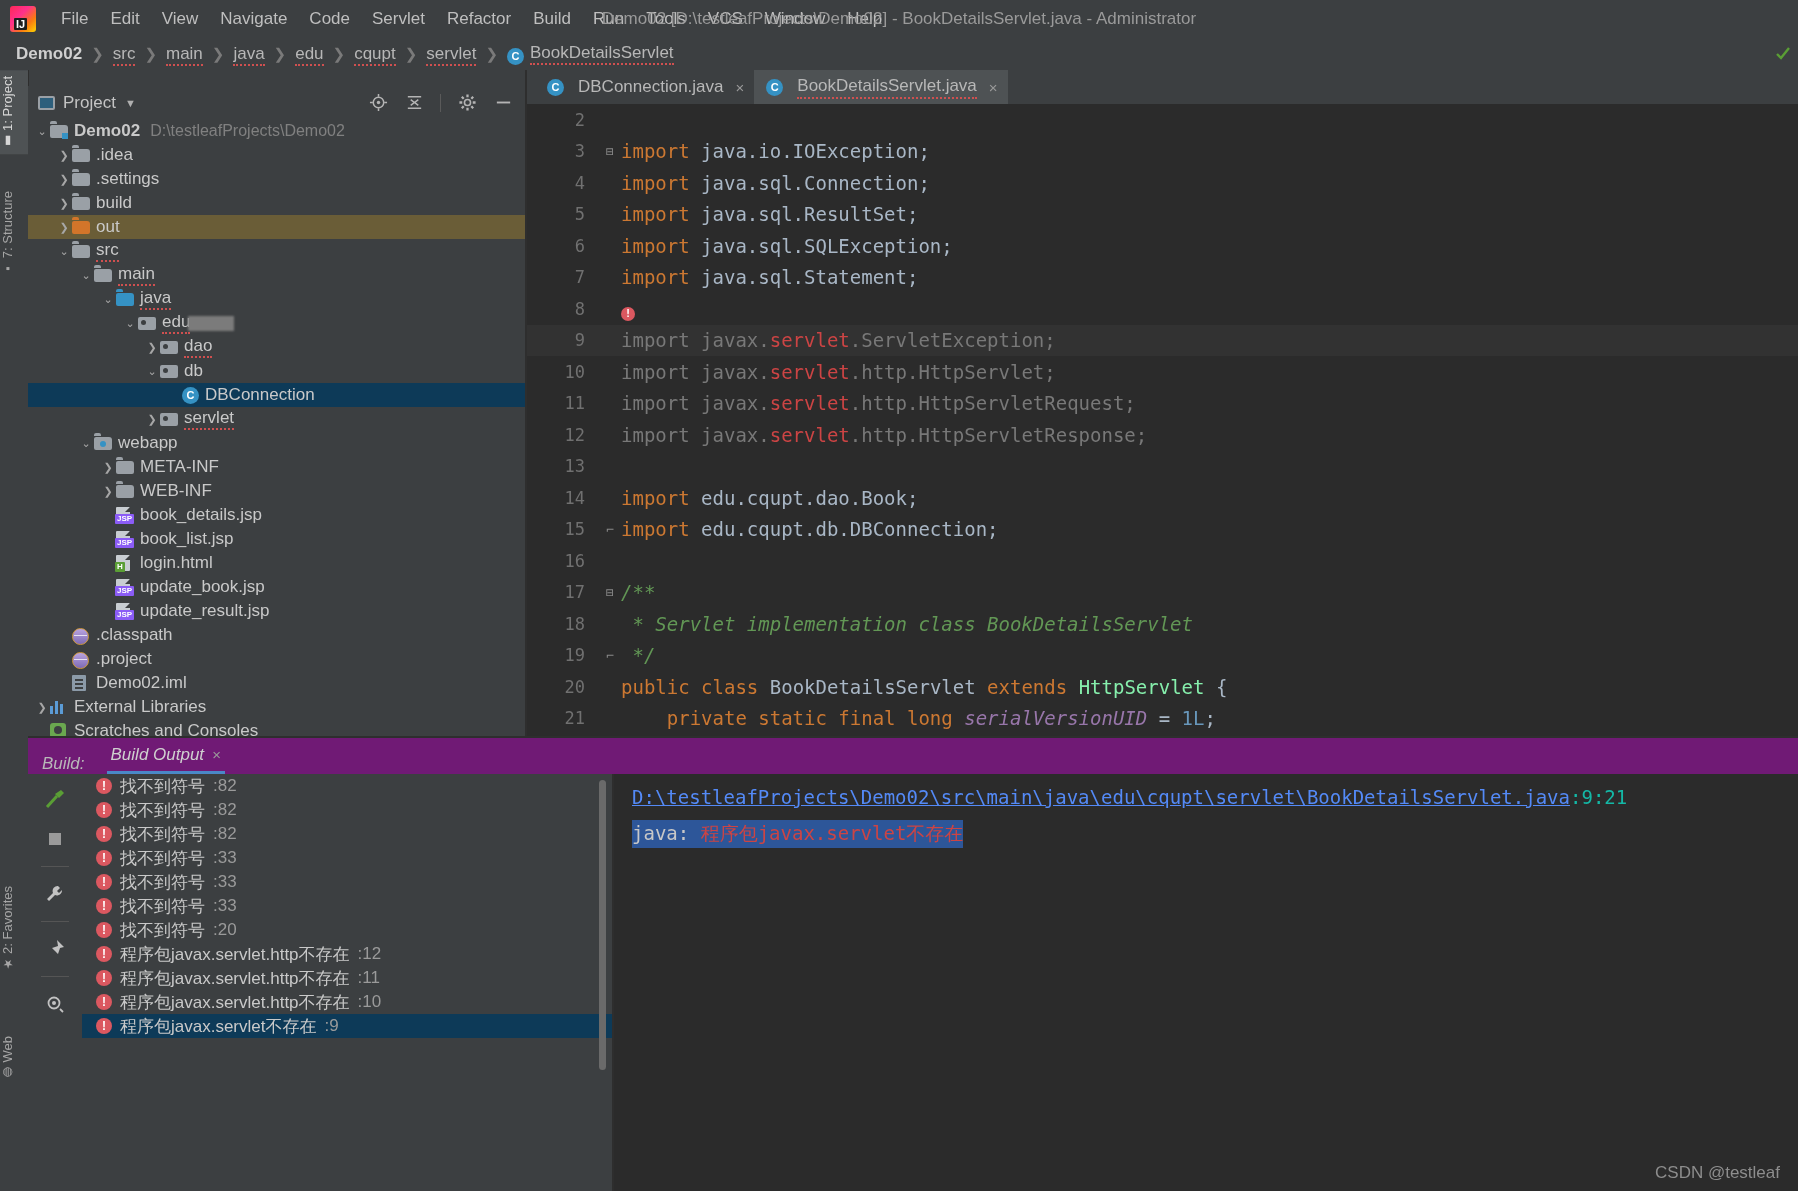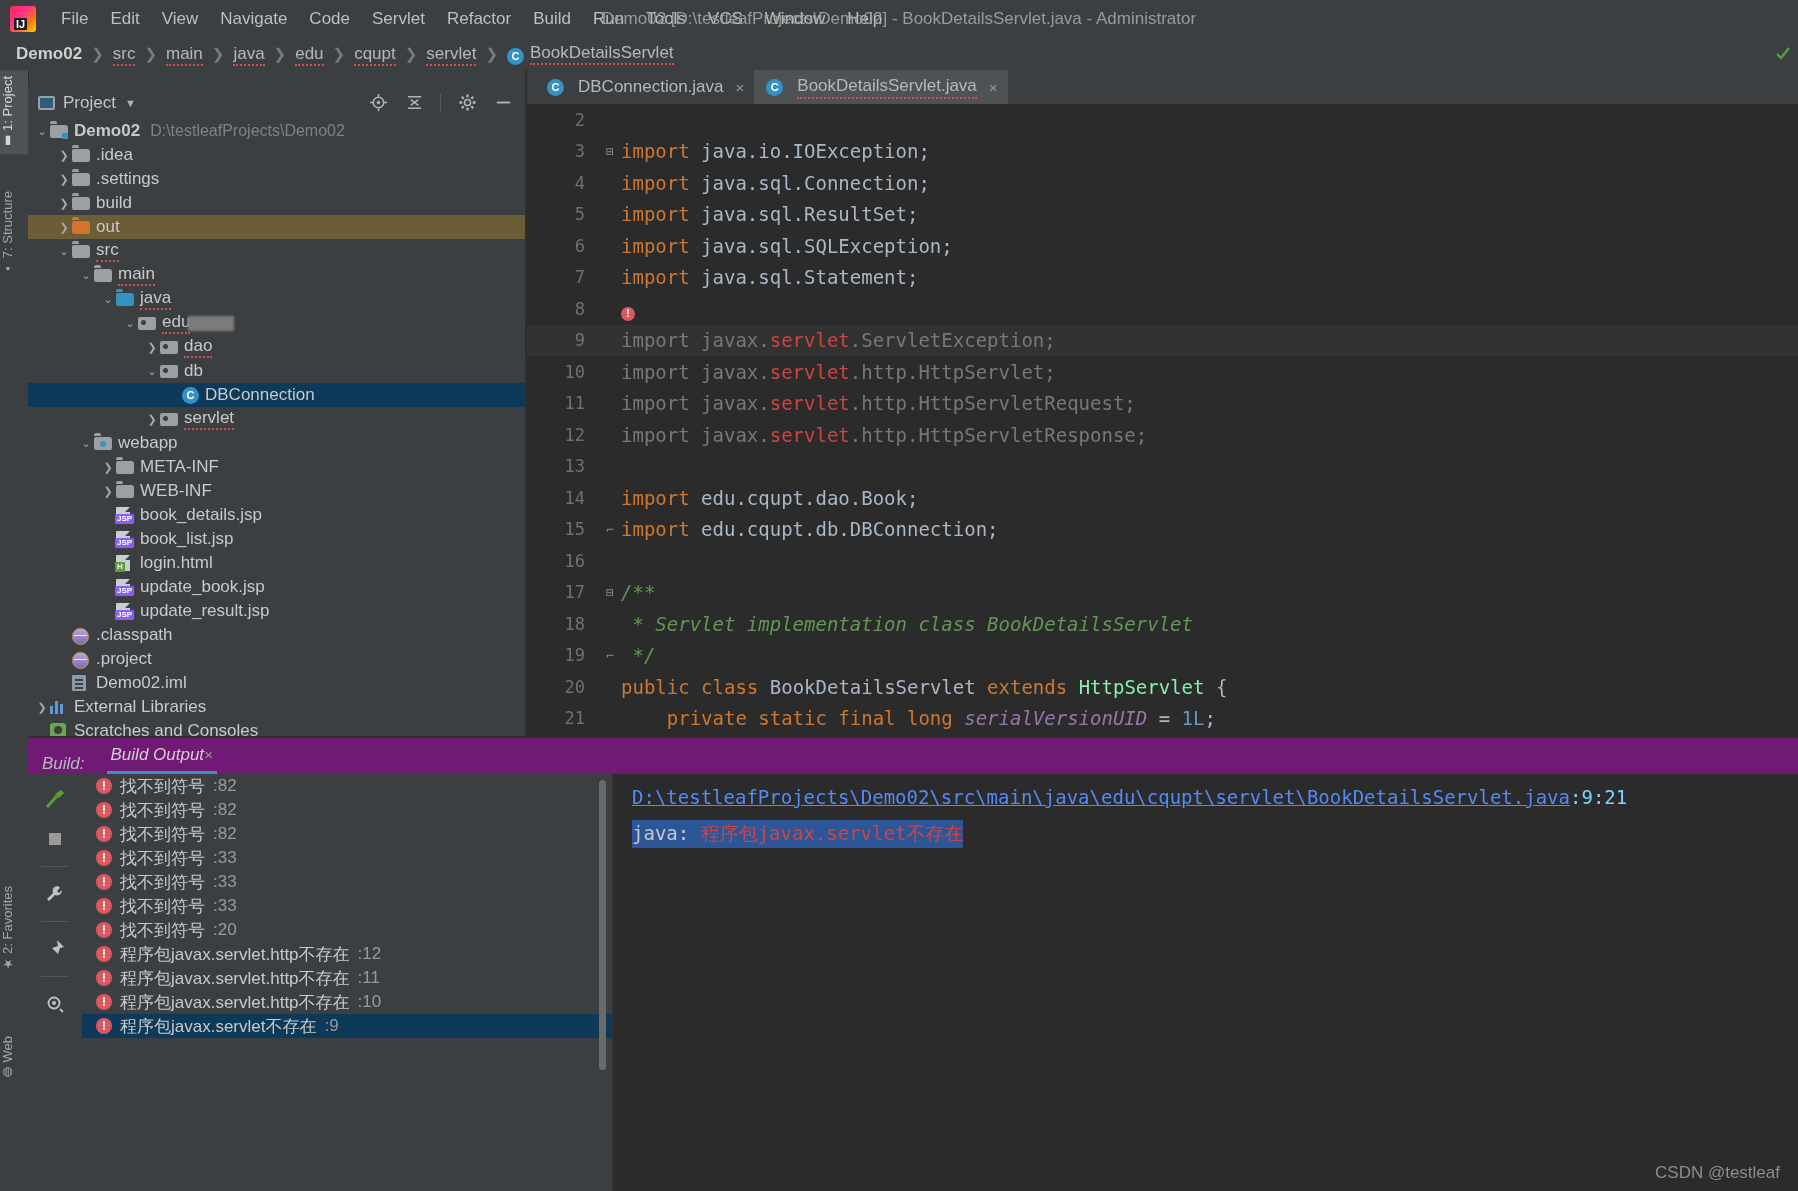--- a/index.html
+++ b/index.html
@@ -116,41 +116,41 @@
   .num{color:#6897bb;}
   .cls{color:#a9b7c6;}
   .err-cls{color:#86efac;}
   .bulb{display:inline-block;width:14px;height:14px;border-radius:50%;background:#db5860;color:#fff;
         font-size:11px;font-weight:bold;text-align:center;line-height:14px;vertical-align:-2px;}
 
   
   .hsplit{position:absolute;left:28px;top:736px;width:1770px;height:2px;background:#2e2e2e;}
   .buildbar{position:absolute;left:28px;top:738px;width:1770px;height:36px;background:#701a75;display:flex;align-items:flex-end;font-style:italic;}
   .buildbar .lbl{margin-left:14px;color:#b8b8b8;font-size:17px;}
-  .bo-tab{margin-left:22px;height:36px;display:flex;align-items:center;gap:0;color:#cfcfcf;font-size:17px;
+  .bo-tab{margin-left:22px;height:36px;display:flex;align-items:center;gap:8px;color:#cfcfcf;font-size:17px;
           border-bottom:3px solid #4a88c7;padding:0 4px;box-sizing:border-box;}
   .bo-tab .x{color:#9a9a9a;font-size:15px;}
 
   .btools{position:absolute;left:28px;top:774px;width:54px;height:417px;background:#3c3f41;
           display:flex;flex-direction:column;align-items:center;padding-top:8px;gap:6px;}
   .btool{width:34px;height:34px;display:flex;align-items:center;justify-content:center;color:#b4b4b4;font-size:19px;}
   .bsep{width:28px;height:1px;background:#555;margin:4px 0;}
 
   .blist{position:absolute;left:82px;top:774px;width:530px;height:417px;background:#3c3f41;overflow:hidden;}
   .brow{height:24px;display:flex;align-items:center;gap:8px;padding-left:14px;font-size:17px;color:#c9c9c9;white-space:nowrap;}
   .brow.sel{background:#0d3a58;}
   .errdot{width:16px;height:16px;border-radius:50%;background:#db5860;color:#fff;font-size:12px;font-weight:bold;
           line-height:16px;text-align:center;flex:none;}
   .lnno{color:#9a9a9a;}
   .bscroll{position:absolute;right:6px;top:6px;width:7px;height:290px;background:#6a6a6a;border-radius:4px;}
 
   .bdetail{position:absolute;left:614px;top:774px;width:1184px;height:417px;background:#2b2b2b;
            font-family:"DejaVu Sans Mono","Liberation Mono",monospace;font-size:19px;padding:12px 0 0 18px;box-sizing:border-box;}
   .link{color:#548af7;text-decoration:underline;}
-  .pos{color:#7dd3fc;}
+  .pos{color:#14b8a6;}
   .selline{background:#2d5699;display:inline-block;padding:1px 0;}
   .msg-java{color:#c8c8c8;}
   .msg-err{color:#cc4444;}
   .bleft-edge{position:absolute;left:612px;top:774px;width:2px;height:417px;background:#2e2e2e;}
 
   .watermark{position:absolute;right:18px;bottom:8px;color:#8d8d8d;font-size:17px;}
 </style>
 </head>
 <body>
 

